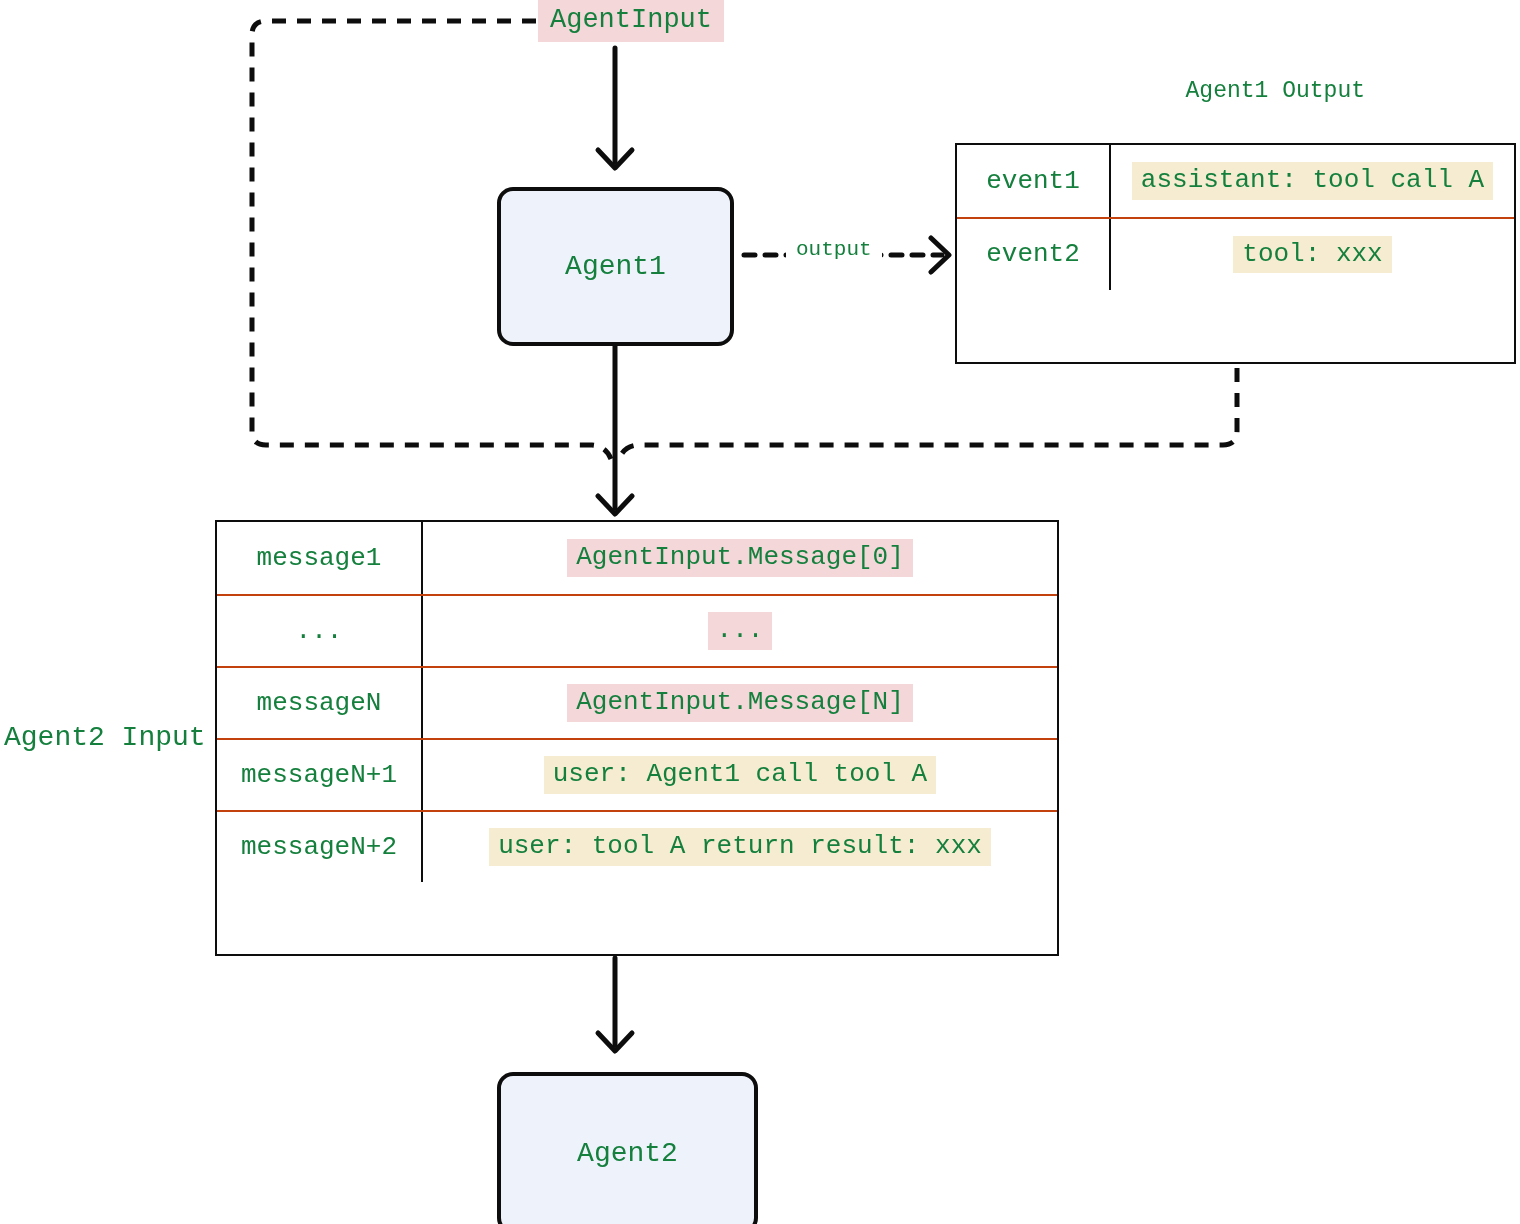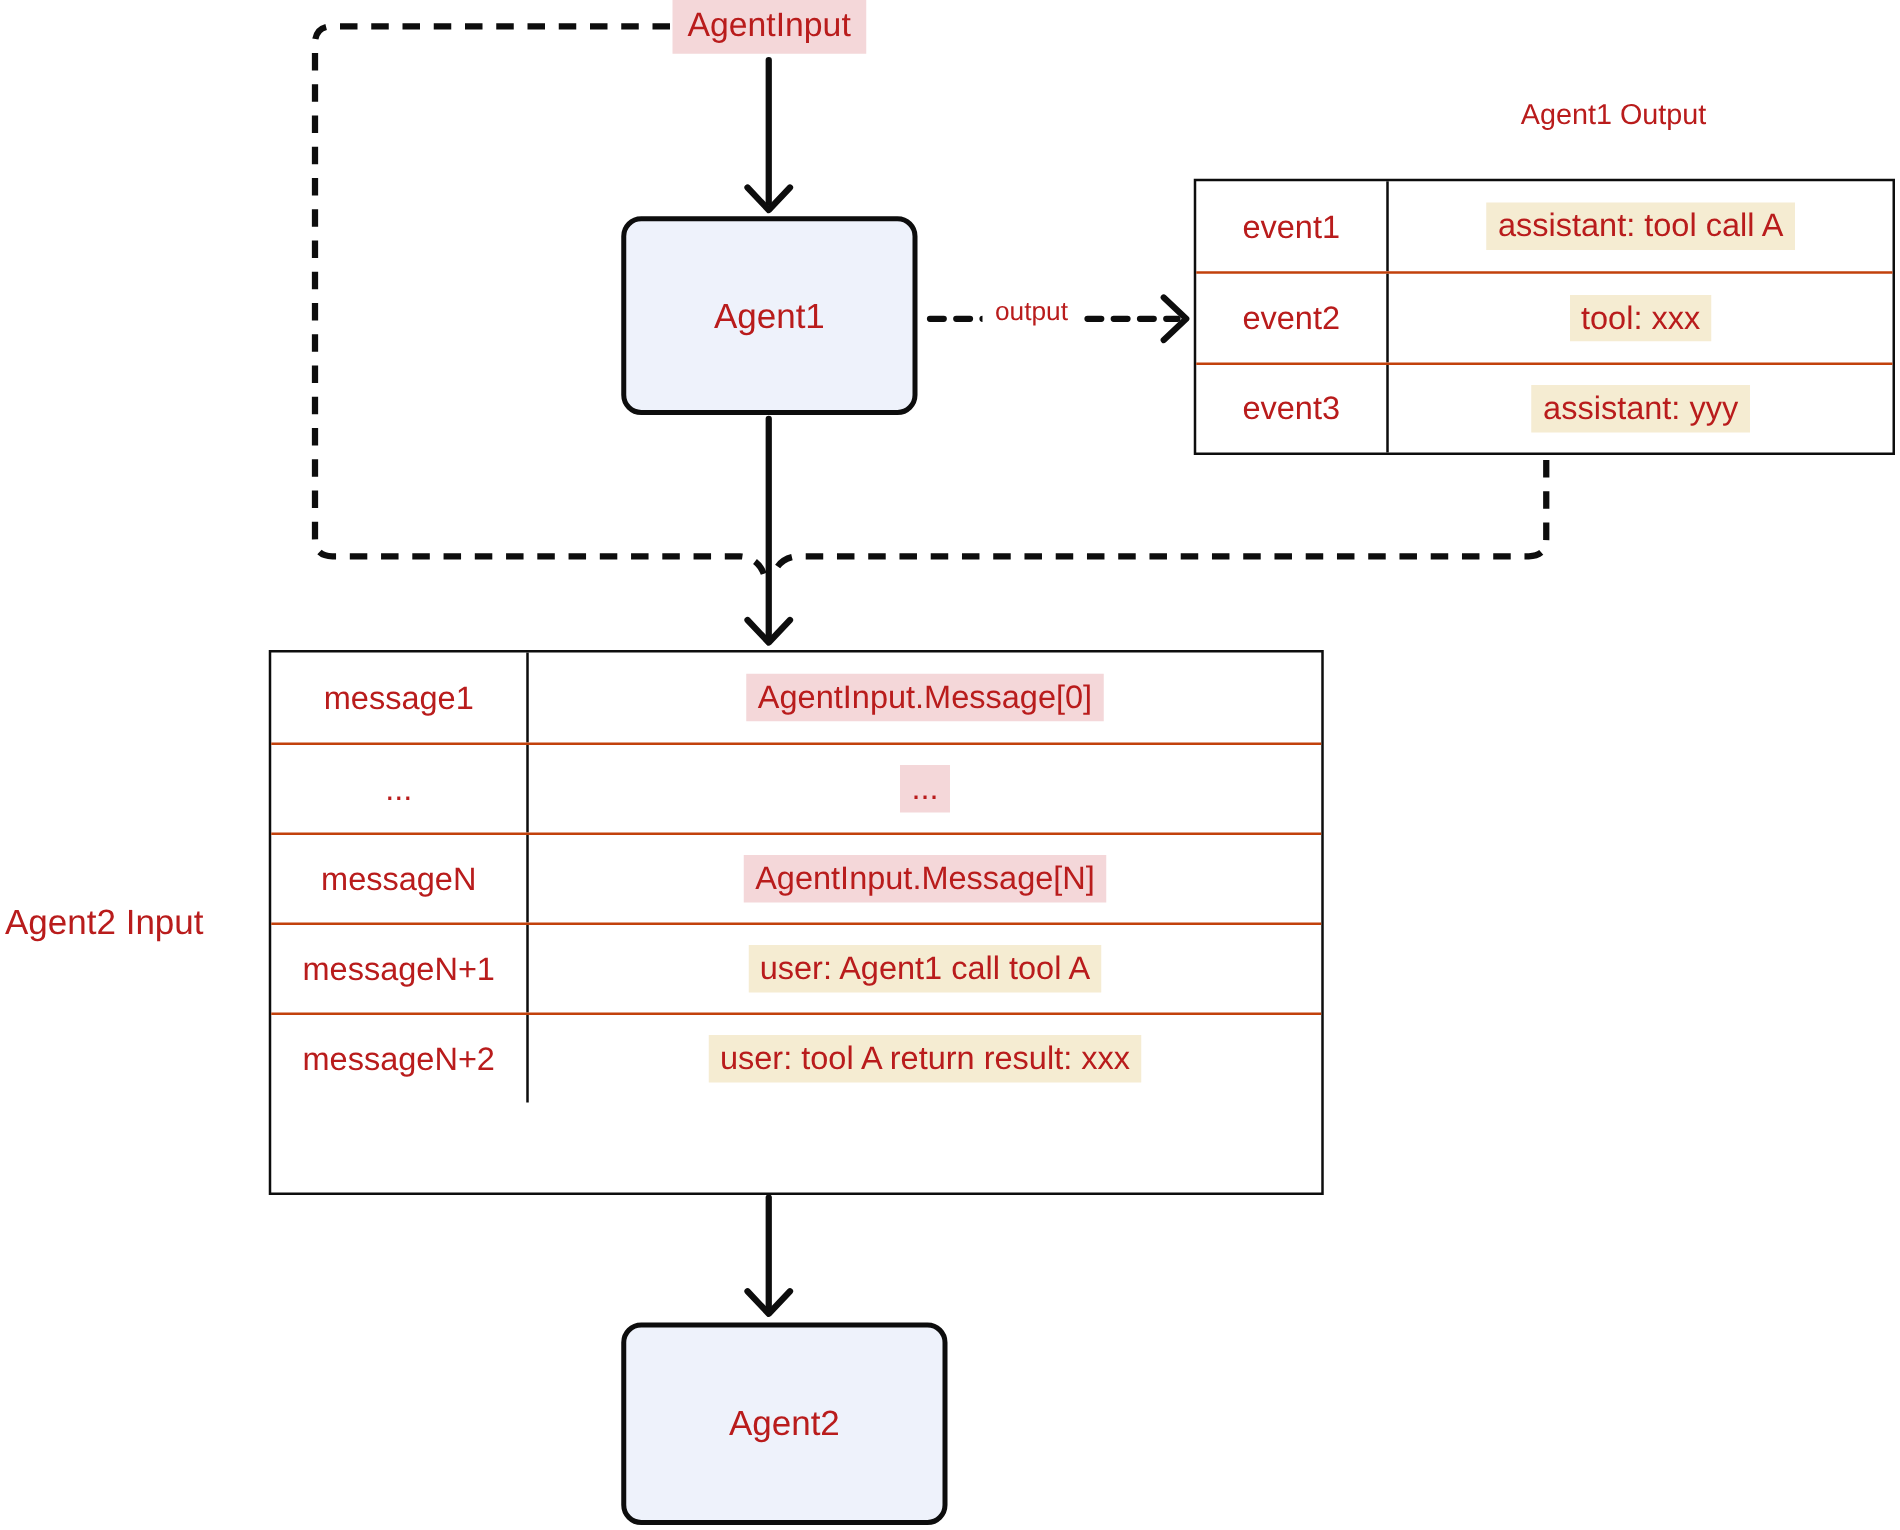--- a/index.html
+++ b/index.html
@@ -1,36 +1,37 @@
 <!DOCTYPE html>
 <html><head>
 <meta charset="utf-8">
 <style>
   html, body { margin: 0; padding: 0; background: #ffffff; }
   #canvas {
     position: relative;
     width: 1520px;
     height: 1224px;
     background: #ffffff;
-    font-family: Liberation Sans, sans-serif;
-    color: #b91c1c;
+    font-family: Liberation Mono, monospace;
+    color: #15803d;
     overflow: hidden;
   }
   #connectors { position: absolute; left: 0; top: 0; width: 1520px; height: 1224px; }
 
   .node {
     position: absolute;
     background: #eef2fb;
     border: 4px solid #0d0d0d;
     border-radius: 16px;
     display: flex;
     align-items: center;
     justify-content: center;
     font-size: 28px;
     box-sizing: border-box;
+    margin-top: 14px;
   }
   #agent1-node { left: 497px; top: 173px; width: 237px; height: 159px; }
   #agent2-node { left: 497px; top: 1058px; width: 261px; height: 162px; }
 
   .floating-label { position: absolute; font-size: 27px; white-space: nowrap; }
 
   #agent-input-label {
     left: 538px; top: 0px;
     background: #f4d7d9;
     padding: 5px 12px 7px 12px;
@@ -129,26 +130,20 @@
       <div class="tval">
         <span class="hl hl-yellow">assistant: tool call A</span>
       </div>
     </div>
     <div class="trow">
       <div class="tkey">event2</div>
       <div class="tval">
         <span class="hl hl-yellow">tool: xxx</span>
       </div>
     </div>
-    <div class="trow">
-      <div class="tkey">event3</div>
-      <div class="tval">
-        <span class="hl hl-yellow">assistant: yyy</span>
-      </div>
-    </div>
   </div>
 
   <div class="floating-label" id="agent2-input-title">Agent2 Input</div>
 
   <div class="dtable" id="agent2-input-table">
     <div class="trow">
       <div class="tkey">message1</div>
       <div class="tval">
         <span class="hl hl-pink">AgentInput.Message[0]</span>
       </div>

